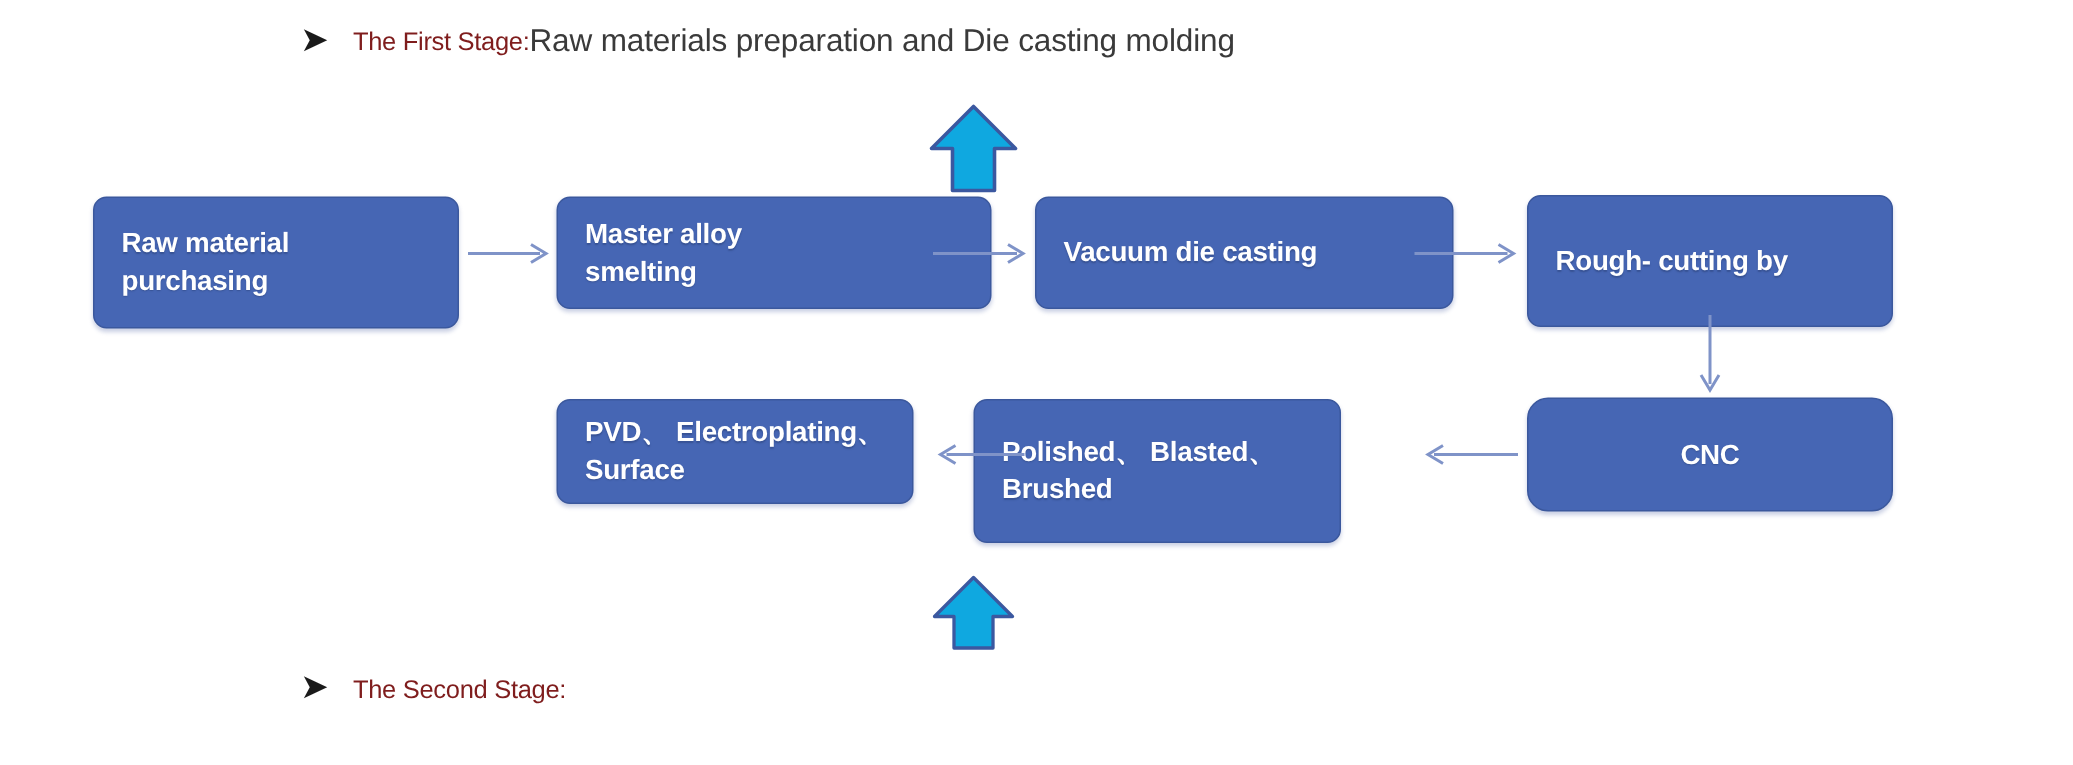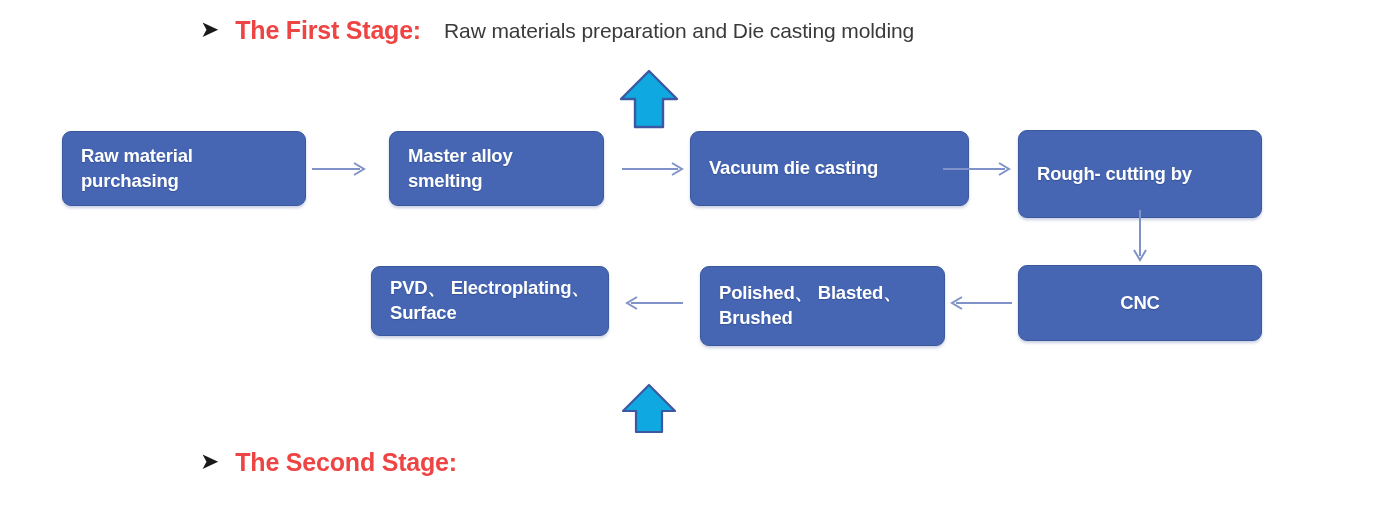--- a/index.html
+++ b/index.html
@@ -28,29 +28,29 @@
   .bullet-arrow {
     display: inline-block;
     color: #1a1a1a;
     font-size: 23px;
     line-height: 1;
     margin-right: 16px;
     font-family: "DejaVu Sans", sans-serif;
     transform: translateY(-1px);
   }
   .stage-strong {
-    font-weight: bold;
-    font-size: 25px;
-    color: #ef4444;
+    font-weight: normal;
+    font-size: 17px;
+    color: #7f1d1d;
     letter-spacing: -0.2px;
   }
   .stage-rest {
     font-size: 21px;
     color: #3a3a3a;
-    margin-left: 23px;
+    margin-left: 0;
     letter-spacing: -0.1px;
   }
 
   
   .pbox {
     position: absolute;
     background: #4666b4;
     border: 1px solid #3b589d;
     border-radius: 9px;
     box-sizing: border-box;
@@ -61,20 +61,21 @@
     letter-spacing: -0.2px;
     box-shadow: 0 2px 3px rgba(90,110,170,0.33);
     display: flex;
     align-items: center;
     padding: 0 0 0 18px;
     text-shadow: 0 1px 1px rgba(30,45,90,0.35);
   }
   .pbox.center {
     justify-content: center;
     padding: 12px;
+    border-radius: 14px;
   }
   .pbox .txt { display: block; }
 
   
   .conn {
     position: absolute;
   }
   .conn svg { display: block; overflow: visible; }
 
   
@@ -93,28 +94,28 @@
     <span class="stage-strong">The First Stage:</span>
     <span class="stage-rest">Raw materials preparation and Die casting molding</span>
   </div>
 
   <div class="cyan-arrow" style="left:618px; top:68px;">
     <svg width="62" height="62" viewBox="0 0 62 62">
       <polygon points="31,3 59,31 45,31 45,59 17,59 17,31 3,31" fill="#0fa8e0" stroke="#3b58a0" stroke-width="2.4" stroke-linejoin="round"></polygon>
     </svg>
   </div>
 
-  <div class="pbox" style="left:62px; top:131px; width:244px; height:75px;">
+  <div class="pbox" style="left:62px; top:131px; width:244px; height:88px;">
     <span>
       <span class="txt">Raw material</span>
       <span class="txt">purchasing</span>
     </span>
   </div>
 
-  <div class="pbox" style="left:389px; top:131px; width:215px; height:75px;align-items:center;">
+  <div class="pbox" style="left:371px; top:131px; width:290px; height:75px;align-items:center;">
     <span>
       <span class="txt">Master alloy</span>
       <span class="txt">smelting</span>
     </span>
   </div>
 
   <div class="pbox" style="left:690px; top:131px; width:279px; height:75px;">
     <span>
       <span class="txt">Vacuum die casting</span>
     </span>
@@ -154,21 +155,21 @@
     </svg>
   </div>
 
   <div class="pbox" style="left:371px; top:266px; width:238px; height:70px;">
     <span>
       <span class="txt">PVD、 Electroplating、</span>
       <span class="txt">Surface</span>
     </span>
   </div>
 
-  <div class="pbox" style="left:700px; top:266px; width:245px; height:80px;">
+  <div class="pbox" style="left:649px; top:266px; width:245px; height:96px;">
     <span>
       <span class="txt">Polished、 Blasted、</span>
       <span class="txt">Brushed</span>
     </span>
   </div>
 
   <div class="pbox center" style="left:1018px; top:265px; width:244px; height:76px;">
     <span class="txt">CNC</span>
   </div>
 

